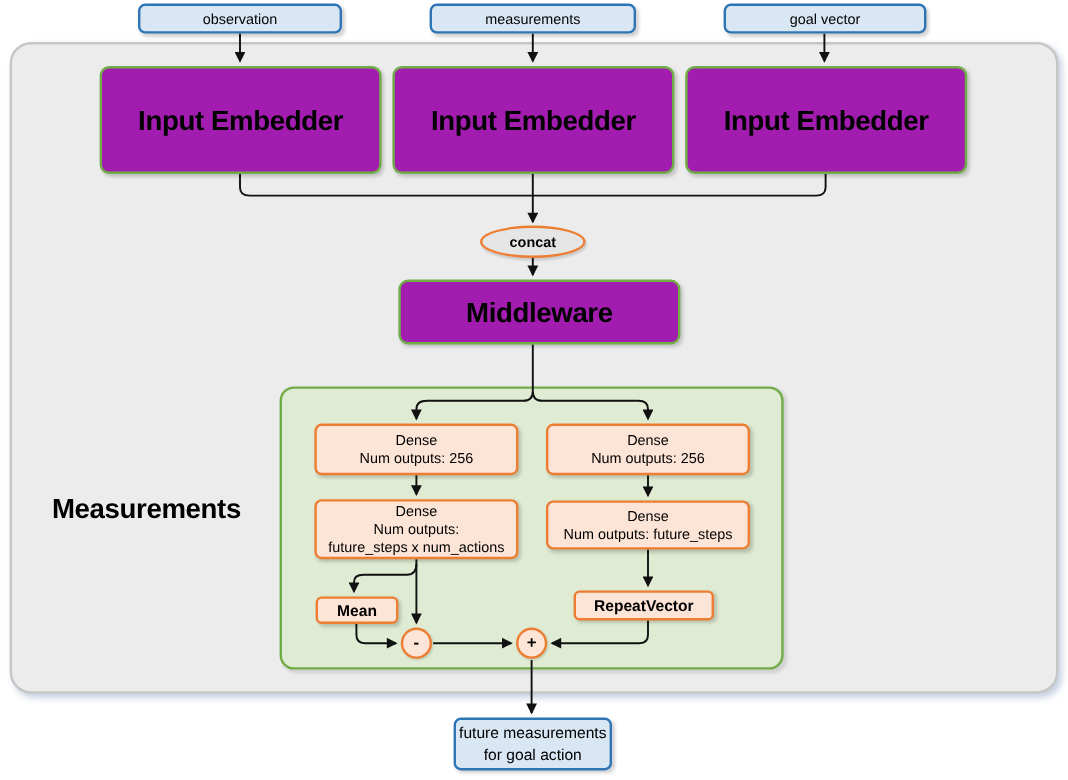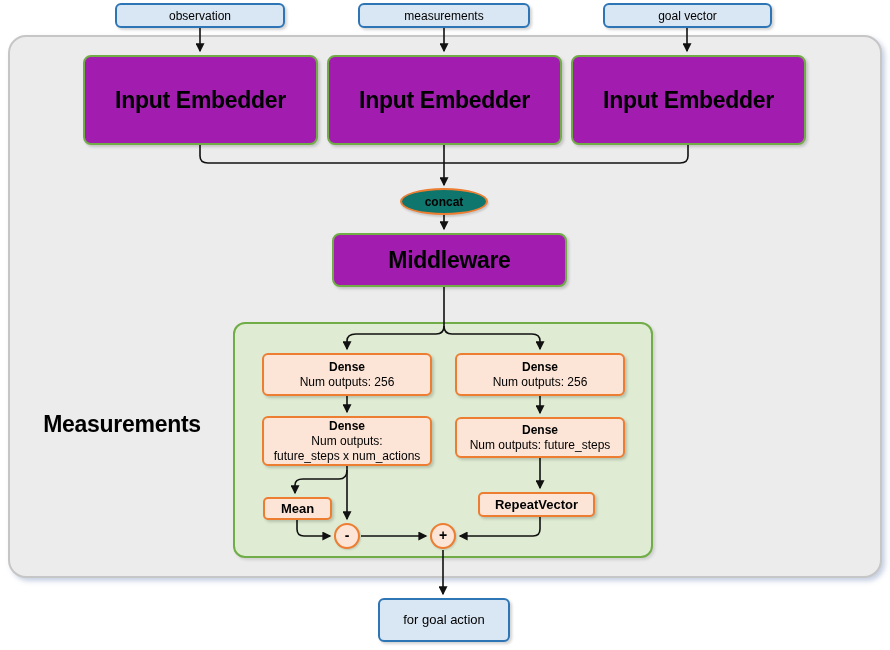--- a/index.html
+++ b/index.html
@@ -35,34 +35,34 @@
     font-size:12px;font-weight:normal;
   }
   .green-node{
     background:#a21caf;border:2.5px solid #70ad47;border-radius:8px;
     font-size:23px;font-weight:bold;letter-spacing:-0.3px;
   }
   .orange-node{
     background:#fce4d6;border:2.5px solid #ed7d31;border-radius:6px;
     font-size:12px;line-height:15px;flex-direction:column;
   }
-  .orange-node .t{font-weight:bold;}
+  .orange-node .t{font-weight:normal;}
   .orange-small{
     background:#fce4d6;border:2.5px solid #ed7d31;border-radius:5px;
     font-size:13px;font-weight:bold;
   }
   .op-circle{
     width:26px;height:26px;border-radius:50%;
     background:#fce4d6;border:2.5px solid #ed7d31;
     font-size:14px;font-weight:bold;line-height:21px;text-align:center;
     z-index:5;box-shadow:1px 1px 2px rgba(0,0,0,0.15);
   }
   .concat-ellipse{
     left:400px;top:188px;width:88px;height:27px;border-radius:50%;
-    background:#0f766e;border:2.5px solid #ed7d31;
+    background:#e5e5e5;border:2.5px solid #ed7d31;
     display:flex;align-items:center;justify-content:center;
     font-size:12px;font-weight:bold;z-index:4;
     box-shadow:1px 2px 2px rgba(0,0,0,0.15);
   }
 
   
   .in-obs {left:115px;top:3px;width:170px;height:25px;}
   .in-meas{left:358px;top:3px;width:172px;height:25px;}
   .in-goal{left:603px;top:3px;width:169px;height:25px;}
 
@@ -188,14 +188,15 @@
   <span>Mean</span>
 </div>
 <div class="abs node orange-small repeat-box">
   <span>RepeatVector</span>
 </div>
 
 <div class="abs op-circle minus-circle">-</div>
 <div class="abs op-circle plus-circle">+</div>
 
 <div class="abs node blue-node output-box">
+  <div>future measurements</div>
   <div>for goal action</div>
 </div>
 
 </body></html>

